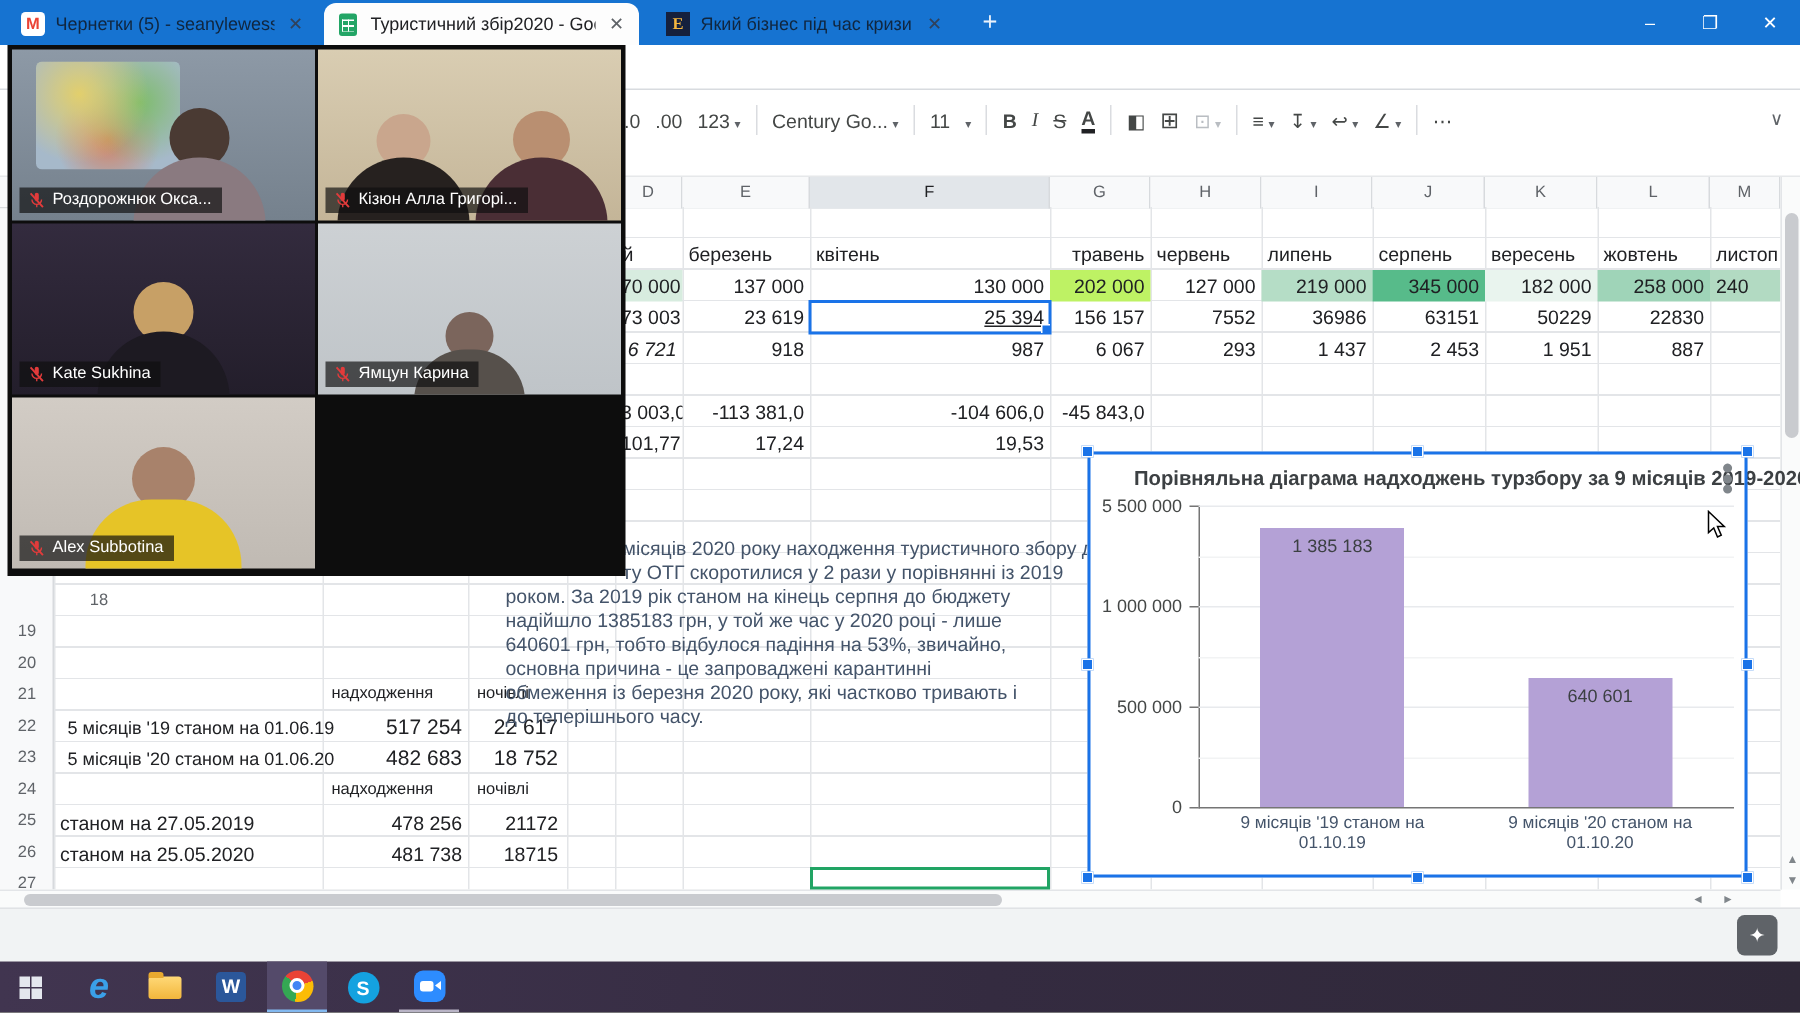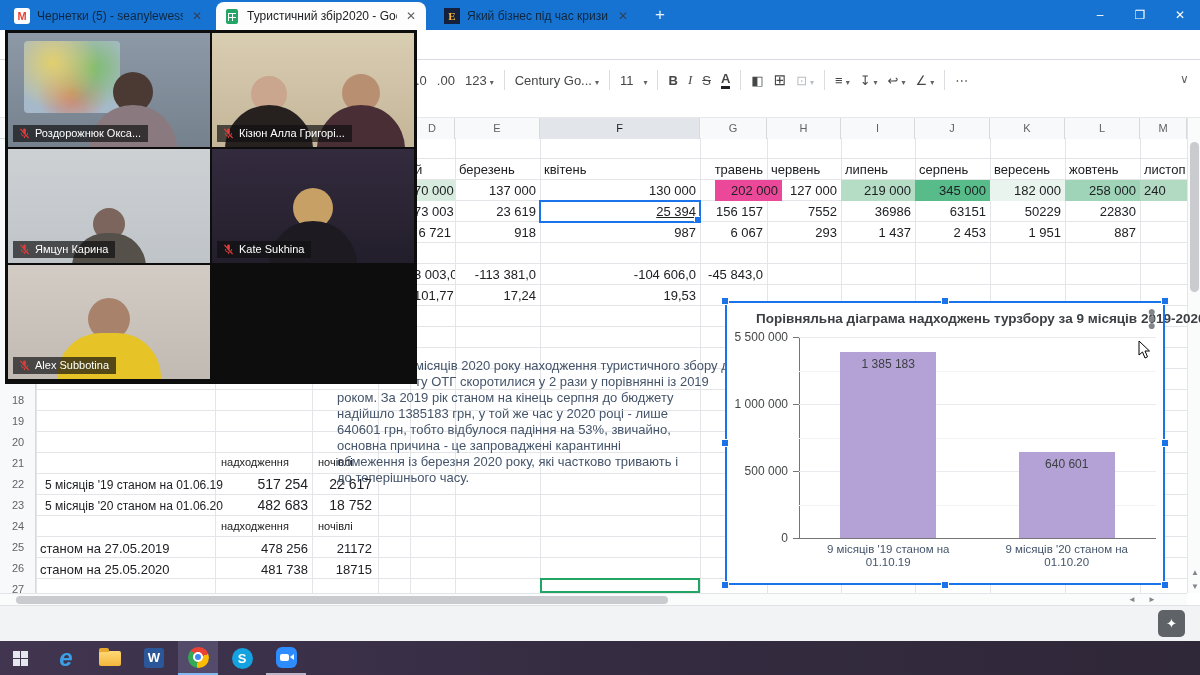--- a/index.html
+++ b/index.html
@@ -228,54 +228,54 @@
       <div class="mcell num" style="left: 700px; width: 67px; text-align: right;">травень</div>
       <div class="mcell" style="left: 767px; width: 74px; text-align: left;">червень</div>
       <div class="mcell" style="left: 841px; width: 74px; text-align: left;">липень</div>
       <div class="mcell" style="left: 915px; width: 75px; text-align: left;">серпень</div>
       <div class="mcell" style="left: 990px; width: 75px; text-align: left;">вересень</div>
       <div class="mcell" style="left: 1065px; width: 75px; text-align: left;">жовтень</div>
       <div class="mcell" style="left: 1140px; width: 47px; text-align: left;">листоп</div>
       <div class="cell num" style="left: 410px; top: 180px; width: 45px; background: rgb(215, 236, 223);">70 000</div>
       <div class="cell num" style="left: 455px; top: 180px; width: 85px; background: transparent;">137 000</div>
       <div class="cell num" style="left: 540px; top: 180px; width: 160px; background: transparent;">130 000</div>
-      <div class="cell num" style="left: 715px; top: 180px; width: 67px; background: #ec4899;">202 000</div>
+      <div class="cell num" style="left: 700px; top: 180px; width: 67px; background: #bef264;">202 000</div>
       <div class="cell num" style="left: 767px; top: 180px; width: 74px; background: transparent;">127 000</div>
       <div class="cell num" style="left: 841px; top: 180px; width: 74px; background: rgb(181, 221, 198);">219 000</div>
       <div class="cell num" style="left: 915px; top: 180px; width: 75px; background: rgb(87, 187, 138);">345 000</div>
       <div class="cell num" style="left: 990px; top: 180px; width: 75px; background: rgb(233, 244, 238);">182 000</div>
       <div class="cell num" style="left: 1065px; top: 180px; width: 75px; background: rgb(159, 212, 184);">258 000</div>
       <div class="cell" style="left: 1140px; top: 180px; width: 47px; background: rgb(178, 218, 194);">240</div>
       <div class="cell num" style="left: 410px; top: 201px; width: 45px; background: transparent;">73 003</div>
       <div class="cell num" style="left: 455px; top: 201px; width: 85px; background: transparent;">23 619</div>
       <div class="cell num selcell" style="left: 540px; top: 201px; width: 160px; background: transparent; text-decoration: underline;">25 394</div>
       <div class="cell num" style="left: 700px; top: 201px; width: 67px; background: transparent;">156 157</div>
       <div class="cell num" style="left: 767px; top: 201px; width: 74px; background: transparent;">7552</div>
       <div class="cell num" style="left: 841px; top: 201px; width: 74px; background: transparent;">36986</div>
       <div class="cell num" style="left: 915px; top: 201px; width: 75px; background: transparent;">63151</div>
       <div class="cell num" style="left: 990px; top: 201px; width: 75px; background: transparent;">50229</div>
       <div class="cell num" style="left: 1065px; top: 201px; width: 75px; background: transparent;">22830</div>
-      <div class="cell num" style="left: 410px; top: 222px; width: 45px; background: transparent;">6 721</div>
+      <div class="cell num" style="left: 410px; top: 222px; width: 45px; background: transparent; font-style: italic;">6 721</div>
       <div class="cell num" style="left: 455px; top: 222px; width: 85px; background: transparent;">918</div>
       <div class="cell num" style="left: 540px; top: 222px; width: 160px; background: transparent;">987</div>
       <div class="cell num" style="left: 700px; top: 222px; width: 67px; background: transparent;">6 067</div>
       <div class="cell num" style="left: 767px; top: 222px; width: 74px; background: transparent;">293</div>
       <div class="cell num" style="left: 841px; top: 222px; width: 74px; background: transparent;">1 437</div>
       <div class="cell num" style="left: 915px; top: 222px; width: 75px; background: transparent;">2 453</div>
       <div class="cell num" style="left: 990px; top: 222px; width: 75px; background: transparent;">1 951</div>
       <div class="cell num" style="left: 1065px; top: 222px; width: 75px; background: transparent;">887</div>
       <div class="cell num" style="left: 410px; top: 264px; width: 45px; background: transparent;">3 003,0</div>
       <div class="cell num" style="left: 455px; top: 264px; width: 85px; background: transparent;">-113 381,0</div>
       <div class="cell num" style="left: 540px; top: 264px; width: 160px; background: transparent;">-104 606,0</div>
       <div class="cell num" style="left: 700px; top: 264px; width: 67px; background: transparent;">-45 843,0</div>
       <div class="cell num" style="left: 410px; top: 285px; width: 45px; background: transparent;">101,77</div>
       <div class="cell num" style="left: 455px; top: 285px; width: 85px; background: transparent;">17,24</div>
       <div class="cell num" style="left: 540px; top: 285px; width: 160px; background: transparent;">19,53</div>
       <div class="cell num" style="left: 700px; top: 285px; width: 67px; background: transparent; margin-top: 24px;">77,31</div>
-      <div class="rownum" style="top: 390px;">18</div>
+      <div class="rownum" style="top: 390px; margin-left: 48px;">18</div>
       <div class="rownum" style="top: 411px;">19</div>
       <div class="rownum" style="top: 432px;">20</div>
       <div class="rownum" style="top: 453px;">21</div>
       <div class="rownum" style="top: 474px;">22</div>
       <div class="rownum" style="top: 495px;">23</div>
       <div class="rownum" style="top: 516px;">24</div>
       <div class="rownum" style="top: 537px;">25</div>
       <div class="rownum" style="top: 558px;">26</div>
       <div class="rownum" style="top: 579px;">27</div>
       <div class="noteline" style="left: 415px; top: 358px;">місяців 2020 року находження туристичного збору до</div>
@@ -388,50 +388,50 @@
       <div class="namebar">
         <svg width="11" height="11" viewBox="0 0 12 12">
             <rect x="4.5" y="0.5" width="3" height="6" rx="1.5" fill="#e23b3b"></rect>
             <path d="M2.5 5.5a3.5 3.5 0 0 0 7 0" stroke="#e23b3b" fill="none"></path>
             <line x1="6" y1="9" x2="6" y2="11" stroke="#e23b3b"></line>
             <line x1="1.5" y1="1" x2="10.5" y2="11" stroke="#e23b3b" stroke-width="1.4"></line>
           </svg>
         <span>Кізюн Алла Григорі...</span>
       </div>
     </div>
+    <div class="tile v5">
+      <div class="person">
+        <div class="head" style="background:#c7a066;width:40px;height:40px;"></div>
+        <div class="torso" style="background:#1d1a22;"></div>
+      </div>
+      <div class="namebar">
+        <svg width="11" height="11" viewBox="0 0 12 12">
+            <rect x="4.5" y="0.5" width="3" height="6" rx="1.5" fill="#e23b3b"></rect>
+            <path d="M2.5 5.5a3.5 3.5 0 0 0 7 0" stroke="#e23b3b" fill="none"></path>
+            <line x1="6" y1="9" x2="6" y2="11" stroke="#e23b3b"></line>
+            <line x1="1.5" y1="1" x2="10.5" y2="11" stroke="#e23b3b" stroke-width="1.4"></line>
+          </svg>
+        <span>Kate Sukhina</span>
+      </div>
+    </div>
     <div class="tile v4">
       <div class="person">
         <div class="head" style="background:#7b655c;width:32px;height:32px;"></div>
         <div class="torso" style="background:#56504b;width:74px;height:34px;"></div>
       </div>
       <div class="namebar">
         <svg width="11" height="11" viewBox="0 0 12 12">
             <rect x="4.5" y="0.5" width="3" height="6" rx="1.5" fill="#e23b3b"></rect>
             <path d="M2.5 5.5a3.5 3.5 0 0 0 7 0" stroke="#e23b3b" fill="none"></path>
             <line x1="6" y1="9" x2="6" y2="11" stroke="#e23b3b"></line>
             <line x1="1.5" y1="1" x2="10.5" y2="11" stroke="#e23b3b" stroke-width="1.4"></line>
           </svg>
         <span>Ямцун Карина</span>
       </div>
     </div>
-    <div class="tile v5">
-      <div class="person">
-        <div class="head" style="background:#c7a066;width:40px;height:40px;"></div>
-        <div class="torso" style="background:#1d1a22;"></div>
-      </div>
-      <div class="namebar">
-        <svg width="11" height="11" viewBox="0 0 12 12">
-            <rect x="4.5" y="0.5" width="3" height="6" rx="1.5" fill="#e23b3b"></rect>
-            <path d="M2.5 5.5a3.5 3.5 0 0 0 7 0" stroke="#e23b3b" fill="none"></path>
-            <line x1="6" y1="9" x2="6" y2="11" stroke="#e23b3b"></line>
-            <line x1="1.5" y1="1" x2="10.5" y2="11" stroke="#e23b3b" stroke-width="1.4"></line>
-          </svg>
-        <span>Kate Sukhina</span>
-      </div>
-    </div>
     <div class="tile v6">
       <div class="person">
         <div class="head" style="background:#a8826b;width:42px;height:42px;"></div>
         <div class="torso" style="background:#e6c427;width:104px;height:50px;"></div>
       </div>
       <div class="namebar">
         <svg width="11" height="11" viewBox="0 0 12 12">
             <rect x="4.5" y="0.5" width="3" height="6" rx="1.5" fill="#e23b3b"></rect>
             <path d="M2.5 5.5a3.5 3.5 0 0 0 7 0" stroke="#e23b3b" fill="none"></path>
             <line x1="6" y1="9" x2="6" y2="11" stroke="#e23b3b"></line>

